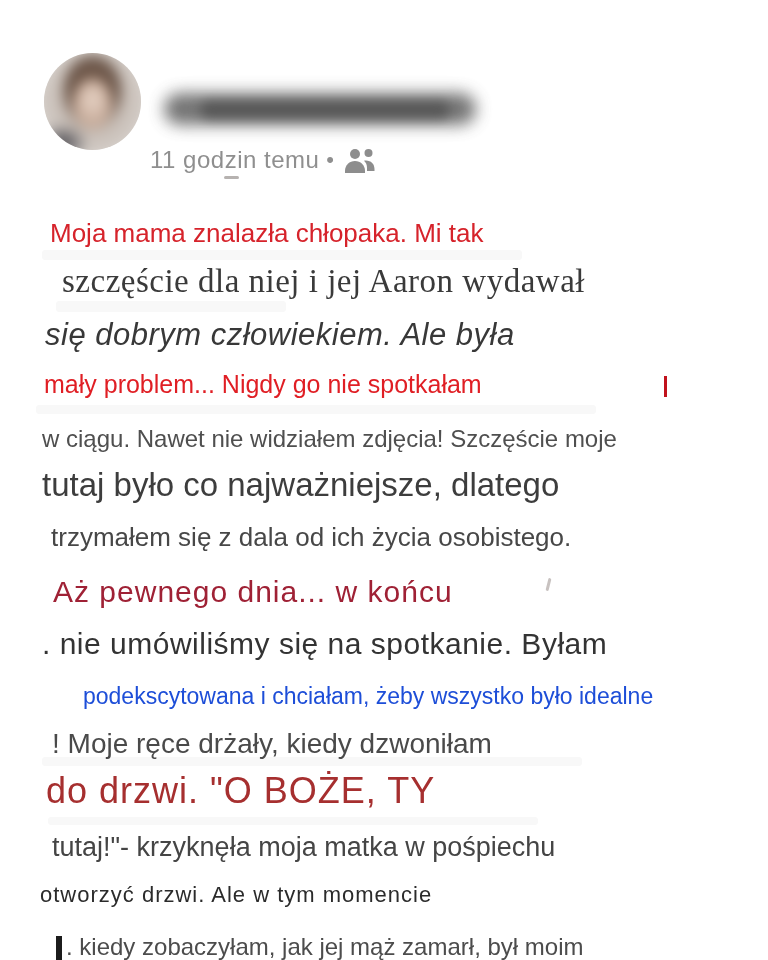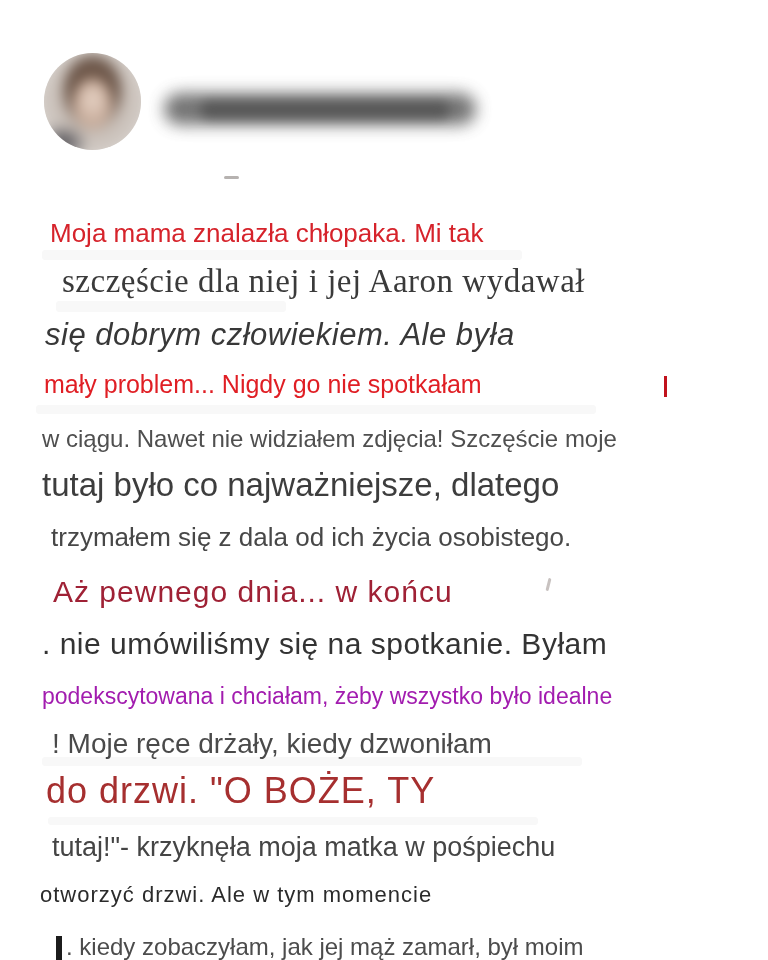--- a/index.html
+++ b/index.html
@@ -79,38 +79,50 @@
 <body>
 
 <div class="page">
 
   <div class="avatar">
     <div class="avatar-img"></div>
   </div>
   <div class="name-blur"></div>
   <div class="name-blur2"></div>
 
+  <div class="meta">
+    <span style="color: rgb(143, 143, 143);">11 godzin temu</span>
+    <span class="dot">•</span>
+    <svg class="friends-icon" width="36" height="28" viewBox="0 0 36 28">
+      <g fill="#8d8d8d">
+        <circle cx="13" cy="7" r="5"></circle>
+        <path d="M3 24c0-6 4.5-10 10-10s10 4 10 10v2H3z"></path>
+        <circle cx="26.5" cy="6" r="4"></circle>
+        <path d="M24 13.5c5 0 8.5 3.5 8.5 8.5v2h-7.5v-3c0-3-1-5.5-3-7.2 0.6-0.2 1.3-0.3 2-0.3z"></path>
+      </g>
+    </svg>
+  </div>
   <div class="small-dash"></div>
 
   <div class="band b1"></div>
   <div class="band b2"></div>
   <div class="band b3"></div>
   <div class="band b4"></div>
   <div class="band b5"></div>
 
   <div class="line l1" style="color: rgb(214, 35, 43);">Moja mama znalazła chłopaka. Mi tak</div>
   <div class="line l2" style="color: rgb(58, 58, 58);">szczęście dla niej i jej Aaron wydawał</div>
   <div class="line l3" style="color: rgb(56, 56, 56);">się dobrym człowiekiem. Ale była</div>
   <div class="line l4" style="color: rgb(224, 30, 36);">mały problem... Nigdy go nie spotkałam</div>
   <div class="line l5" style="color: rgb(79, 79, 79);">w ciągu. Nawet nie widziałem zdjęcia! Szczęście moje</div>
   <div class="line l6" style="color: rgb(61, 61, 61);">tutaj było co najważniejsze, dlatego</div>
   <div class="line l7" style="color: rgb(71, 71, 71);">trzymałem się z dala od ich życia osobistego.</div>
   <div class="line l8" style="color: rgb(159, 33, 53);">Aż pewnego dnia... w końcu</div>
   <div class="line l9" style="color: rgb(51, 51, 51);">. nie umówiliśmy się na spotkanie. Byłam</div>
-  <div class="line l10" style="color: #a21caf;">podekscytowana i chciałam, żeby wszystko było idealne</div>
+  <div class="line l10" style="color: #1d4ed8; margin-left: 41px;">podekscytowana i chciałam, żeby wszystko było idealne</div>
   <div class="line l11" style="color: rgb(74, 74, 74);">! Moje ręce drżały, kiedy dzwoniłam</div>
   <div class="line l12" style="color: rgb(166, 47, 47);">do drzwi. "O BOŻE, TY</div>
   <div class="line l13" style="color: rgb(69, 69, 69);">tutaj!"- krzyknęła moja matka w pośpiechu</div>
   <div class="line l14" style="color: rgb(43, 43, 43);">otworzyć drzwi. Ale w tym momencie</div>
   <div class="line l15" style="color: rgb(76, 76, 76);">. kiedy zobaczyłam, jak jej mąż zamarł, był moim</div>
 
   <div class="cursor-red" style="background: rgb(193, 18, 28);"></div>
   <div class="tick-mark" style="background: rgb(181, 174, 171);"></div>
   <div class="cursor-black" style="background: rgb(28, 28, 28);"></div>
 

